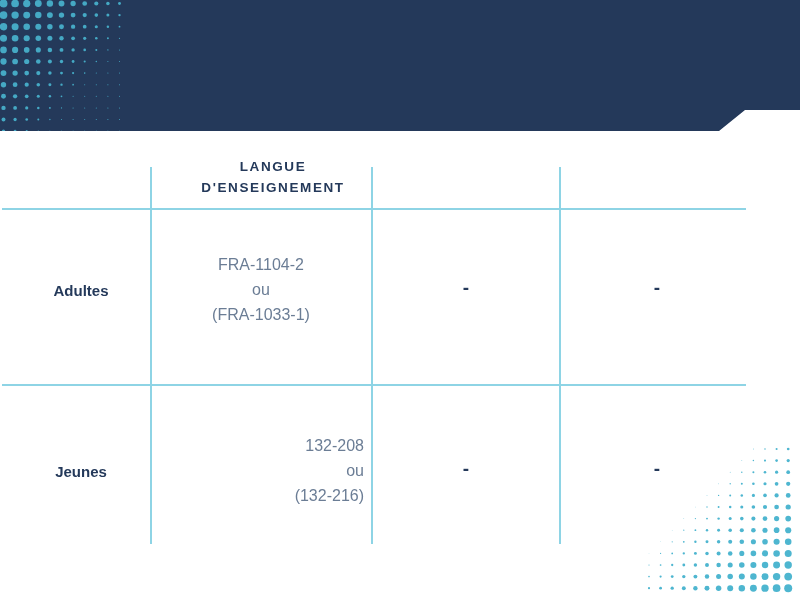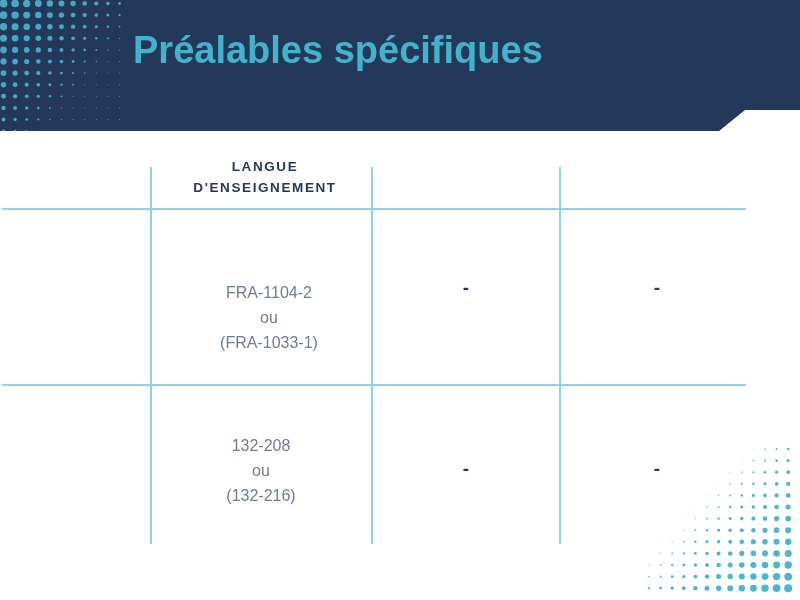--- a/index.html
+++ b/index.html
@@ -240,21 +240,20 @@
       <circle cx="26.70" cy="131.10" r="1.05" fill="#45a9c4"></circle>
       <circle cx="38.30" cy="131.10" r="0.72" fill="#45a9c4"></circle>
       <circle cx="49.90" cy="131.10" r="0.52" fill="#45a9c4"></circle>
       <circle cx="61.50" cy="131.10" r="0.52" fill="#45a9c4"></circle>
       <circle cx="73.10" cy="131.10" r="0.52" fill="#45a9c4"></circle>
       <circle cx="84.70" cy="131.10" r="0.52" fill="#45a9c4"></circle>
       <circle cx="96.30" cy="131.10" r="0.52" fill="#45a9c4"></circle>
       <circle cx="107.90" cy="131.10" r="0.52" fill="#45a9c4"></circle>
       <circle cx="119.50" cy="131.10" r="0.52" fill="#45a9c4"></circle>
     </svg>
-  <div id="page-title">Préalables spécifiques</div>
 </div>
 
 <svg id="corner-dots" viewBox="0 0 160 160" xmlns="http://www.w3.org/2000/svg">
     <circle cx="113.40" cy="9.00" r="0.47" fill="#4eb6d0"></circle>
     <circle cx="125.00" cy="9.00" r="0.77" fill="#4eb6d0"></circle>
     <circle cx="136.60" cy="9.00" r="1.06" fill="#4eb6d0"></circle>
     <circle cx="148.20" cy="9.00" r="1.35" fill="#4eb6d0"></circle>
     <circle cx="101.80" cy="20.60" r="0.45" fill="#4eb6d0"></circle>
     <circle cx="113.40" cy="20.60" r="0.75" fill="#4eb6d0"></circle>
     <circle cx="125.00" cy="20.60" r="1.04" fill="#4eb6d0"></circle>
@@ -379,23 +378,25 @@
 
 <div id="prereq-table">
 
   <div class="grid-line h-line" style="left:2px; top:77px; width:744px;"></div>
   <div class="grid-line h-line" style="left:2px; top:253px; width:744px;"></div>
 
   <div class="grid-line v-line" style="left:150px; top:36px; height:377px;"></div>
   <div class="grid-line v-line" style="left:371px; top:36px; height:377px;"></div>
   <div class="grid-line v-line" style="left:559px; top:36px; height:377px;"></div>
 
-  <div class="col-header" style="left:162px; width:206px;">LANGUE D'ENSEIGNEMENT</div>
-
-  <div class="cell-text" style="left:166px; top:122px; width:206px;margin-top:28px;">FRA-1104-2<br>ou<br>(FRA-1033-1)</div>
+  <div class="col-header" style="left:170px; width:206px;">LANGUE D'ENSEIGNEMENT</div>
+
+  <div class="row-label" style="top:151px;">Adultes</div>
+  <div class="cell-text" style="left:158px; top:122px; width:206px;">FRA-1104-2<br>ou<br>(FRA-1033-1)</div>
   <div class="cell-dash" style="left:379px; top:146px; width:174px;">-</div>
   <div class="cell-dash" style="left:566px; top:146px; width:182px;">-</div>
 
-  <div class="cell-text" style="left:158px; top:303px; width:206px;">132-208<br>ou<br>(132-216)</div>
+  <div class="row-label" style="top:332px;">Jeunes</div>
+  <div class="cell-text" style="left:158px; top:303px; width:206px;text-align:right;">132-208<br>ou<br>(132-216)</div>
   <div class="cell-dash" style="left:379px; top:327px; width:174px;">-</div>
   <div class="cell-dash" style="left:566px; top:327px; width:182px;">-</div>
 
 </div>
 
 </body></html>

